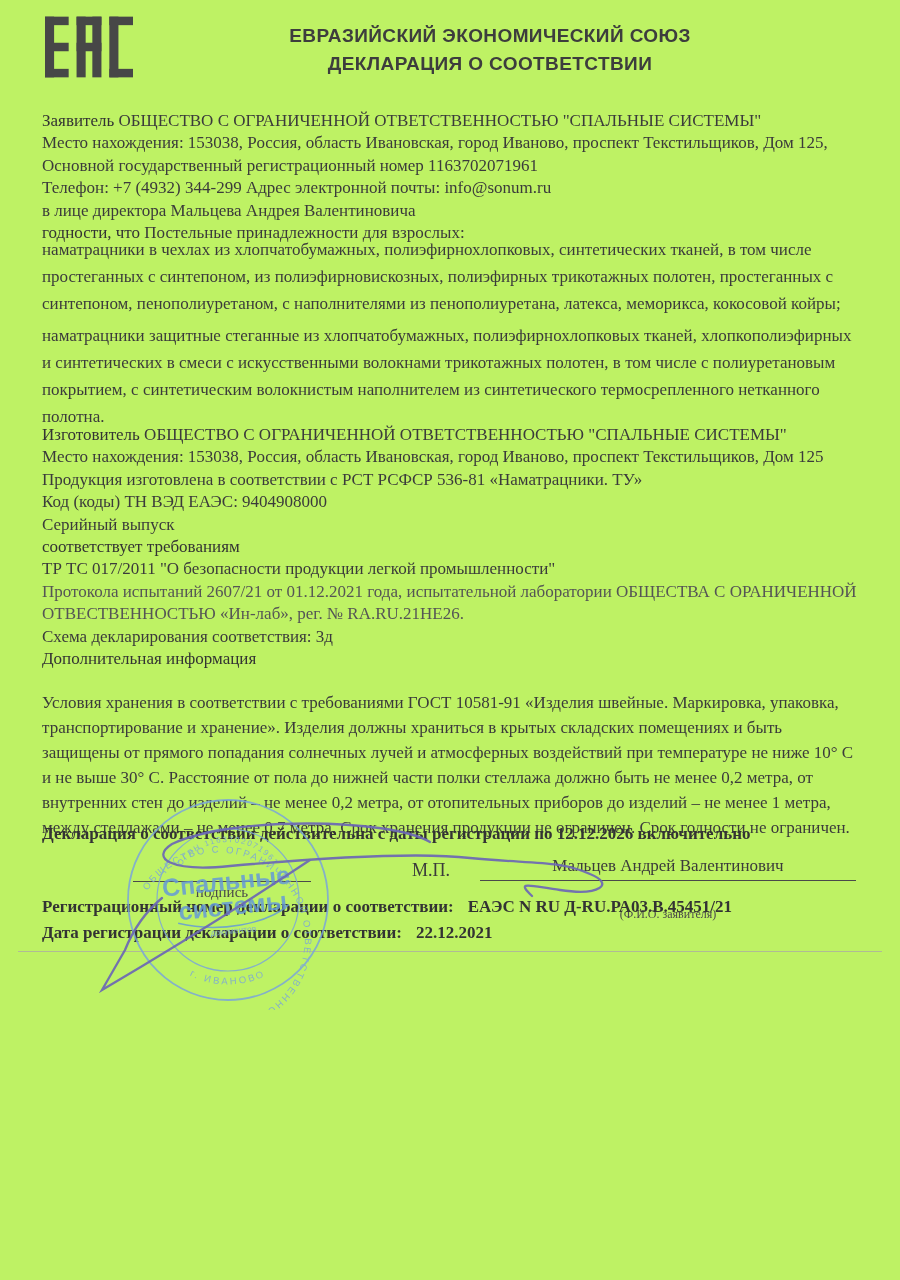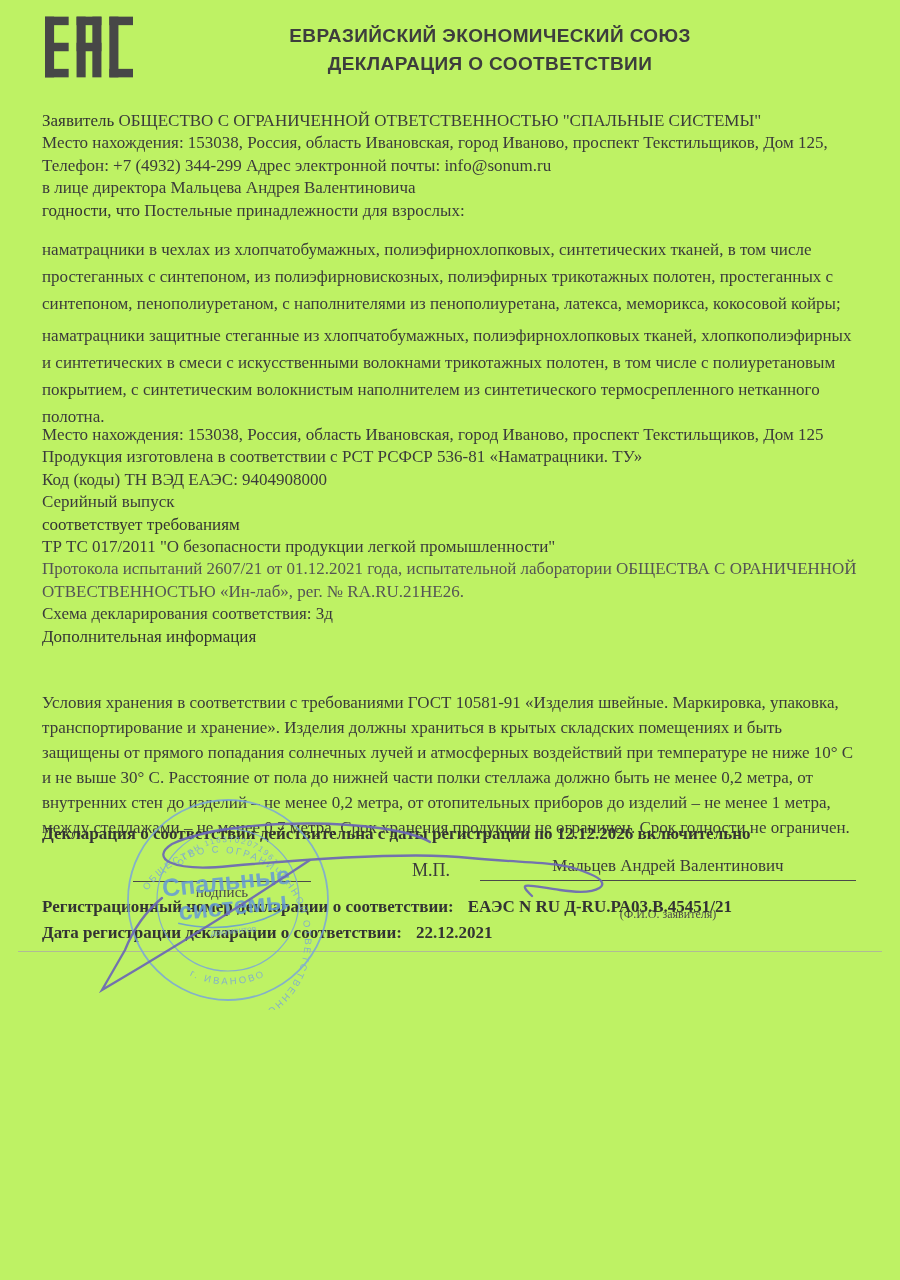--- a/index.html
+++ b/index.html
@@ -65,39 +65,41 @@
   </svg>
 
   <div class="title">
     <div>ЕВРАЗИЙСКИЙ ЭКОНОМИЧЕСКИЙ СОЮЗ</div>
     <div>ДЕКЛАРАЦИЯ О СООТВЕТСТВИИ</div>
   </div>
 
   <div class="block lh22" style="top:110px;">
       <div class="ln"><b>Заявитель</b><span> ОБЩЕСТВО С ОГРАНИЧЕННОЙ ОТВЕТСТВЕННОСТЬЮ "СПАЛЬНЫЕ СИСТЕМЫ"</span></div>
       <div class="ln">Место нахождения: 153038, Россия, область Ивановская, город Иваново, проспект Текстильщиков, Дом 125,</div>
+      <div class="ln">Основной государственный регистрационный номер 1163702071961</div>
       <div class="ln">Телефон: +7 (4932) 344-299 Адрес электронной почты: info@sonum.ru</div>
       <div class="ln">в лице директора Мальцева Андрея Валентиновича</div>
       <div class="ln"><b>годности, что</b><span> Постельные принадлежности для взрослых:</span></div>
     </div>
 
   <div class="block lh27" style="top:236px;">
       <div class="ln">наматрацники в чехлах из хлопчатобумажных, полиэфирнохлопковых, синтетических тканей, в том числе</div>
       <div class="ln">простеганных с синтепоном, из полиэфирновискозных, полиэфирных трикотажных полотен, простеганных с</div>
       <div class="ln">синтепоном, пенополиуретаном, с наполнителями из пенополиуретана, латекса, меморикса, кокосовой койры;</div>
     </div>
 
   <div class="block lh27" style="top:322px;">
       <div class="ln">наматрацники защитные стеганные из хлопчатобумажных, полиэфирнохлопковых тканей, хлопкополиэфирных</div>
       <div class="ln">и синтетических в смеси с искусственными волокнами трикотажных полотен, в том числе с полиуретановым</div>
       <div class="ln">покрытием, с синтетическим волокнистым наполнителем из синтетического термосрепленного  нетканного</div>
       <div class="ln">полотна.</div>
     </div>
 
   <div class="block lh22" style="top:424px;">
+      <div class="ln"><b>Изготовитель</b><span> ОБЩЕСТВО С ОГРАНИЧЕННОЙ ОТВЕТСТВЕННОСТЬЮ "СПАЛЬНЫЕ СИСТЕМЫ"</span></div>
       <div class="ln">Место нахождения: 153038, Россия, область Ивановская, город Иваново, проспект Текстильщиков, Дом 125</div>
       <div class="ln">Продукция изготовлена в соответствии с РСТ РСФСР 536-81 «Наматрацники. ТУ»</div>
       <div class="ln">Код (коды) ТН ВЭД ЕАЭС: 9404908000</div>
       <div class="ln">Серийный выпуск</div>
       <div class="ln"><b>соответствует требованиям</b></div>
       <div class="ln">ТР ТС 017/2011 "О безопасности продукции легкой промышленности"</div>
       <div class="ln"><span class="light">Протокола испытаний 2607/21 от 01.12.2021 года, испытательной лаборатории ОБЩЕСТВА С ОРАНИЧЕННОЙ</span></div>
       <div class="ln"><span class="light">ОТВЕСТВЕННОСТЬЮ «Ин-лаб», рег. № RA.RU.21НЕ26.</span></div>
       <div class="ln">Схема декларирования соответствия: 3д</div>
       <div class="ln"><b>Дополнительная информация</b></div>

